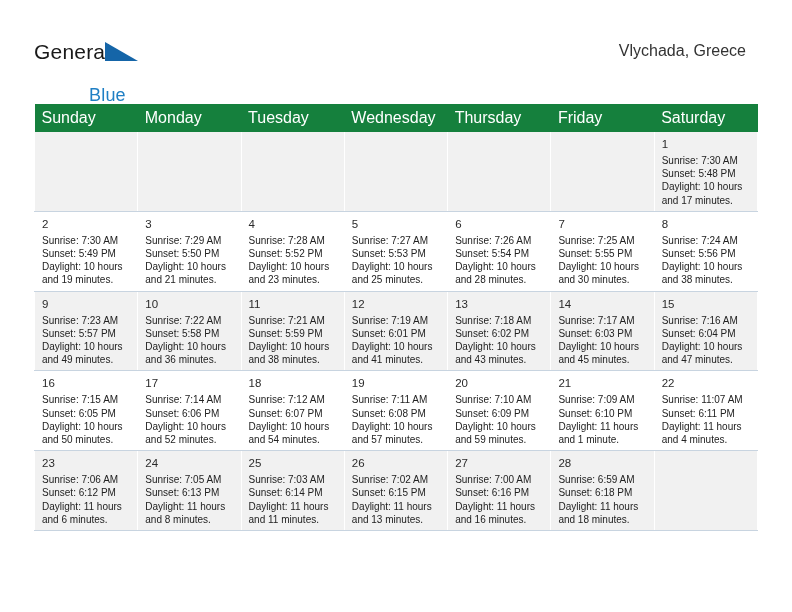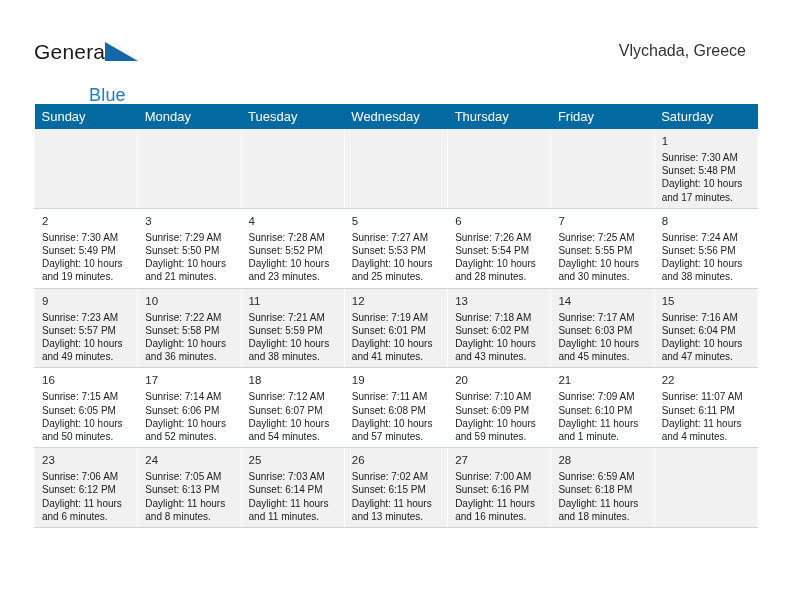--- a/index.html
+++ b/index.html
@@ -87,23 +87,23 @@
   
   .calendar {
     position: absolute;
     left: 34px;
     top: 104px;
     width: 724px;
     border-collapse: collapse;
     table-layout: fixed;
   }
   .calendar th {
-    background: #0369a1;
+    background: #15803d;
     color: #ffffff;
-    font-size: 13px;
+    font-size: 16px;
     font-weight: normal;
     text-align: left;
     padding: 5px 0 5px 7px;
     height: 12px;
     border: none;
   }
   .calendar td {
     width: 103.4px;
     height: 76px;
     vertical-align: top;

